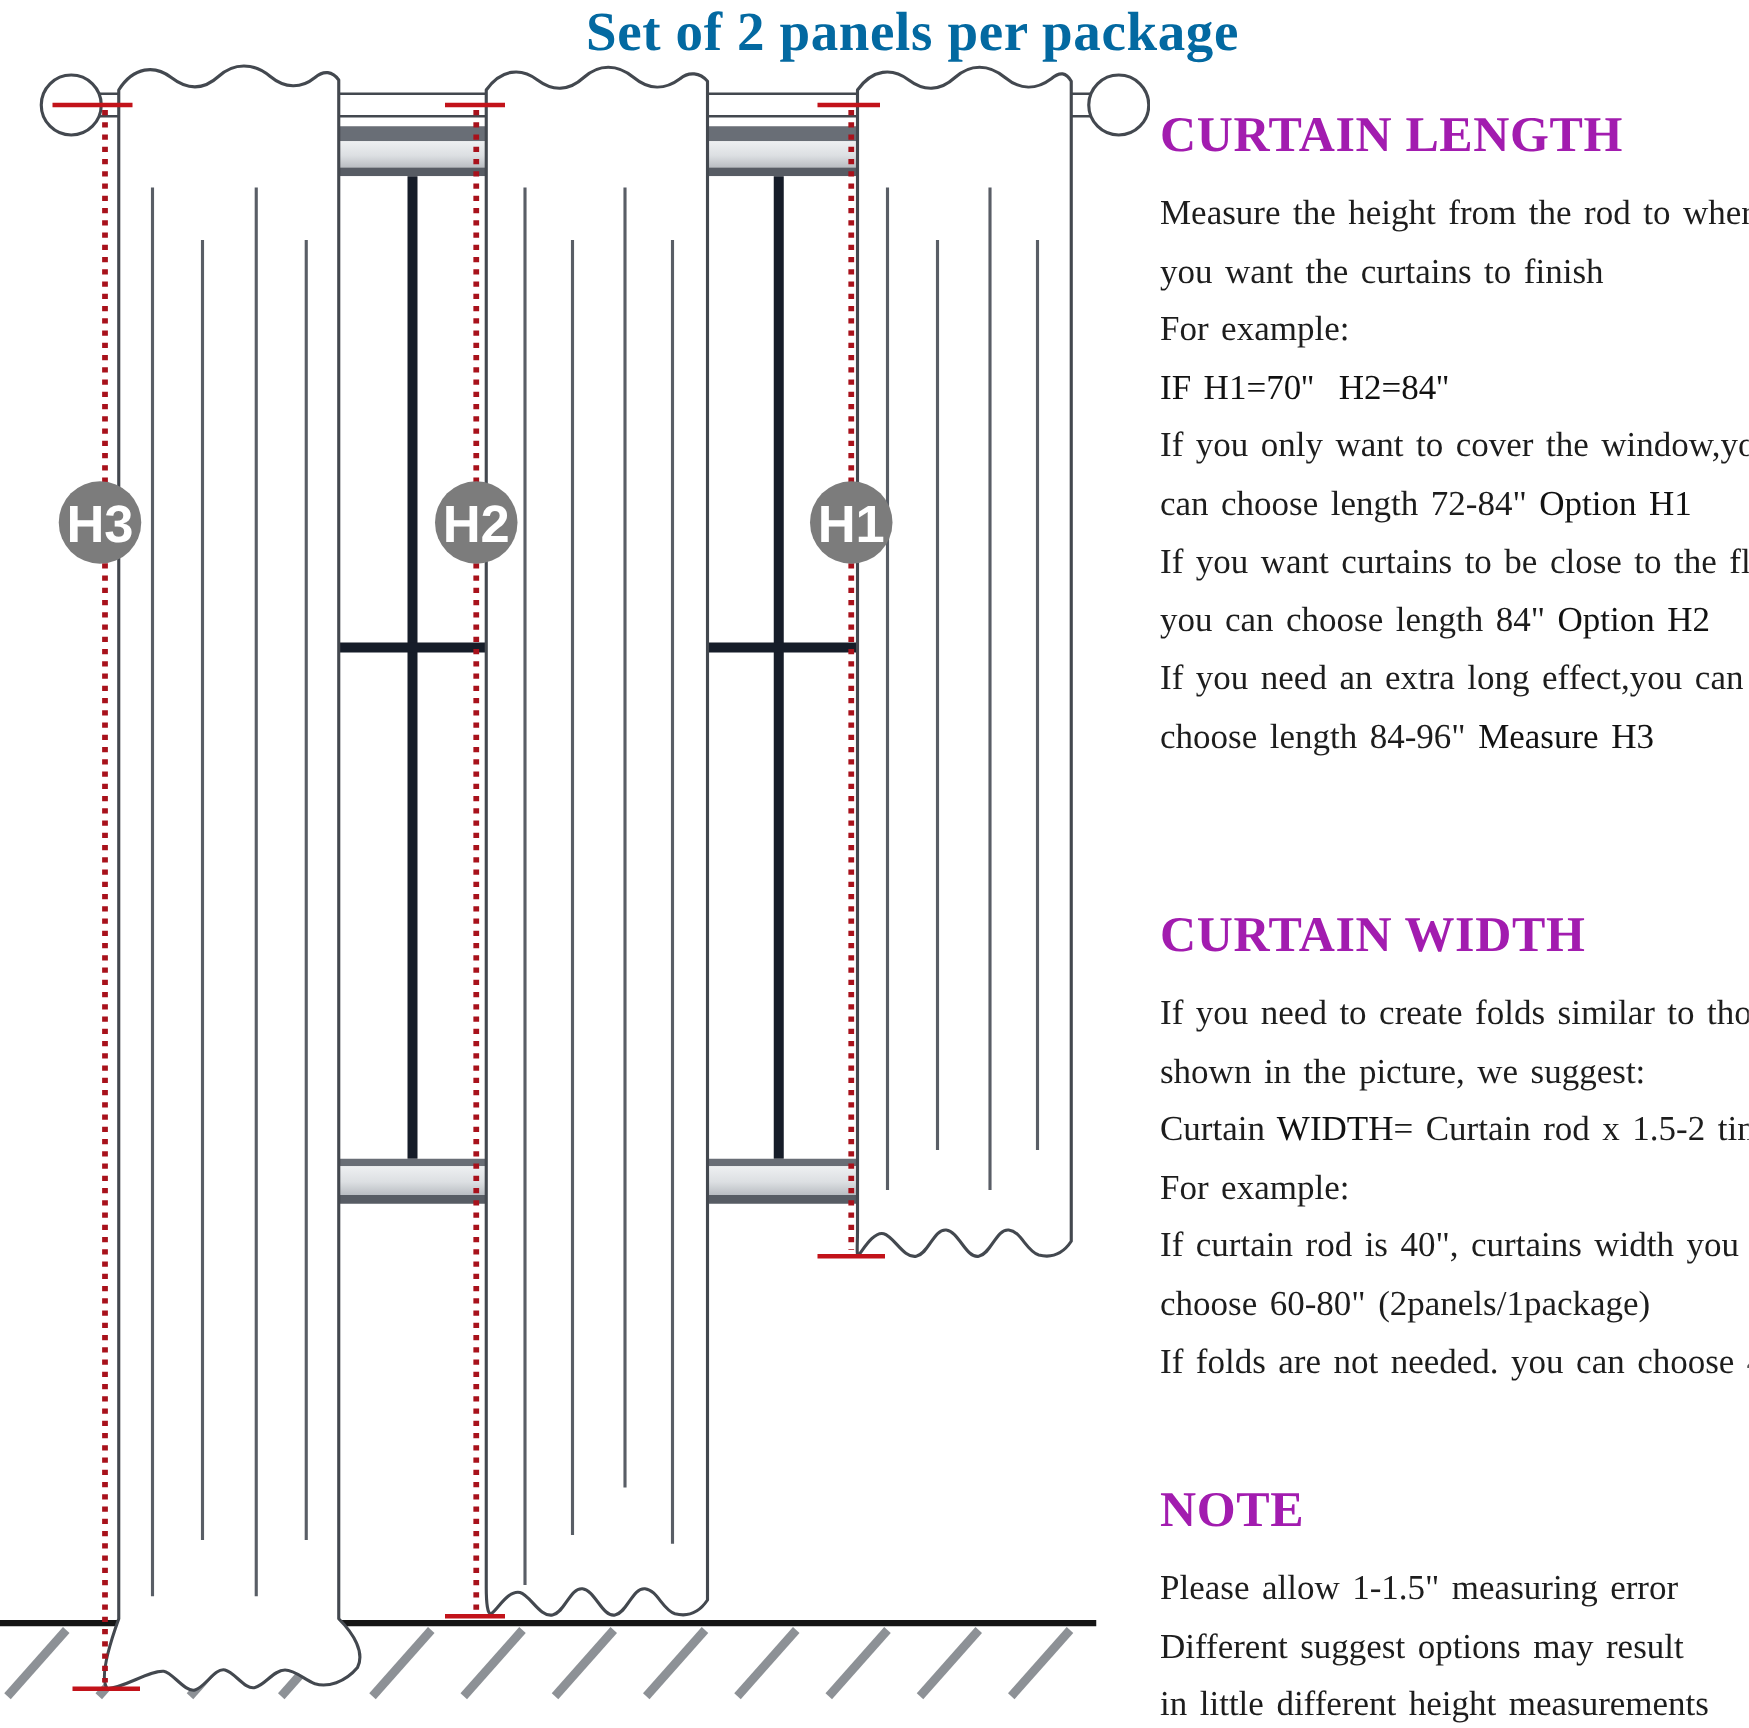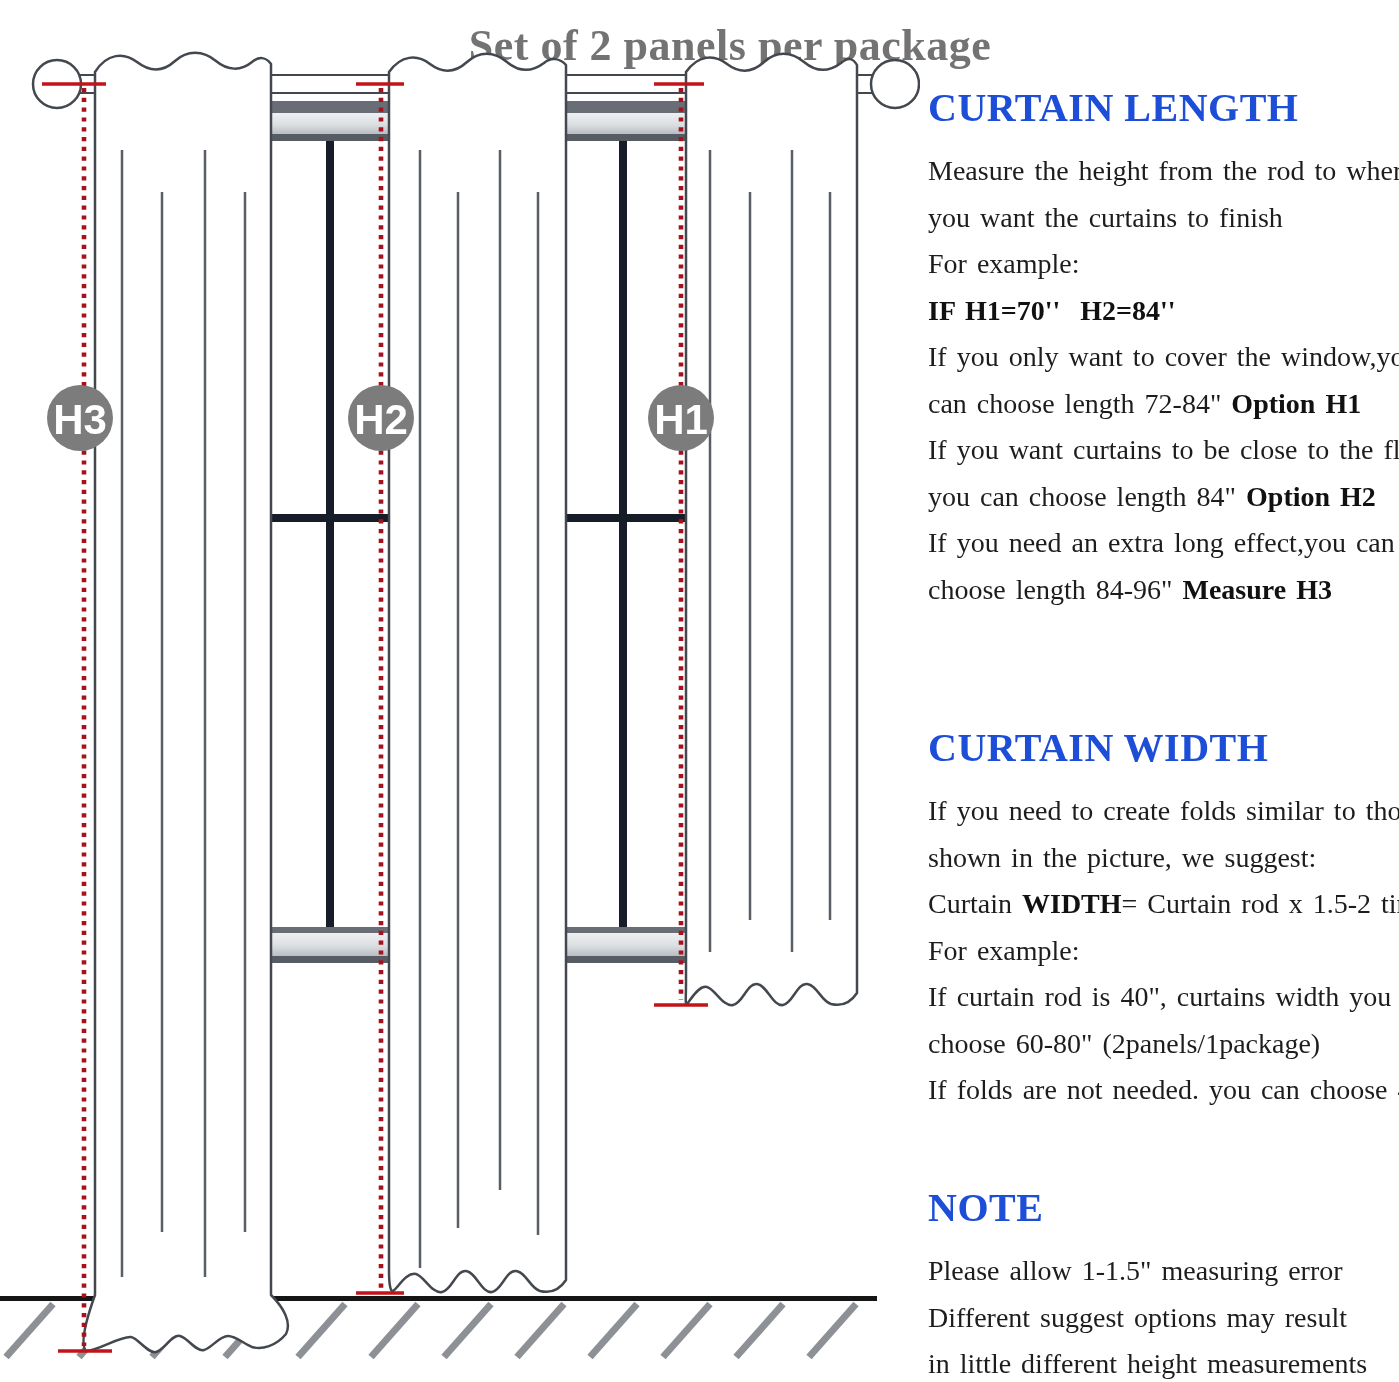--- a/index.html
+++ b/index.html
@@ -2,34 +2,34 @@
 <html><head>
 <meta charset="utf-8">
 <style>
   html,body{margin:0;padding:0;}
   body{
     width:1399px;height:1382px;background:#ffffff;position:relative;overflow:hidden;
     font-family:"Liberation Serif", serif;
   }
   .title{
     position:absolute;top:0px;left:330px;width:800px;text-align:center;
-    font-size:44px;font-weight:bold;color:#737373;letter-spacing:0.5px;margin-top:20px;
+    font-size:44px;font-weight:bold;color:#0369a1;letter-spacing:0.5px;
   }
   .illustration{position:absolute;left:0;top:0;}
   .section{position:absolute;left:928px;width:471px;}
   .section-title{
-    margin:0;font-size:40px;font-weight:bold;color:#1d4ed8;
+    margin:0;font-size:40px;font-weight:bold;color:#a21caf;
     font-family:"Liberation Serif", serif;letter-spacing:0.5px;line-height:48px;
   }
   .section-body{margin-top:16px;}
   .bodyline{
     font-size:28px;line-height:46.5px;color:#1d1d1d;white-space:nowrap;
     word-spacing:3px;
   }
-  .bodyline b{font-weight:bold;color:#111;}
+  .bodyline b{font-weight:normal;color:#111;}
   #section-length{top:84px;}
   #section-width{top:724px;}
   #section-note{top:1184px;}
 </style>
 </head>
 <body>
 
 <div class="title">Set of 2 panels per package</div>
 
 <svg class="illustration" width="920" height="1382" viewBox="0 0 920 1382" xmlns="http://www.w3.org/2000/svg">

